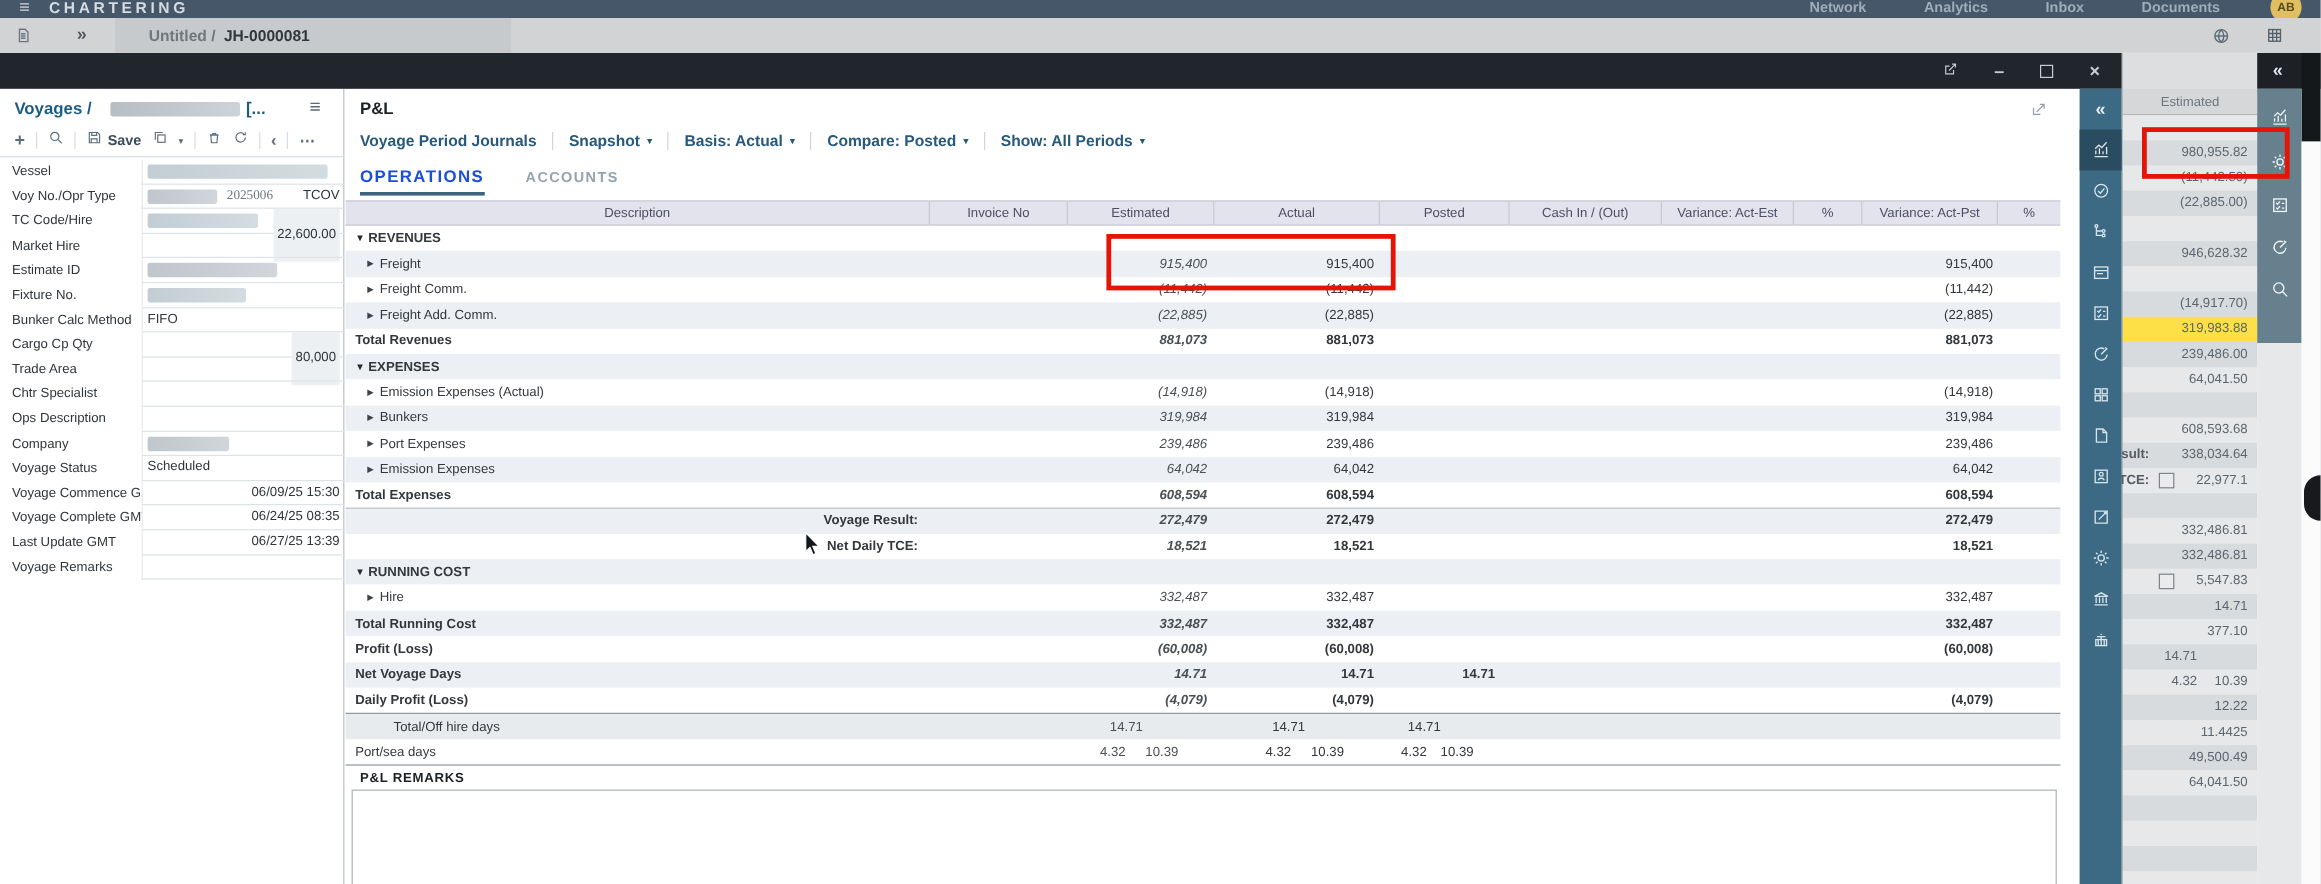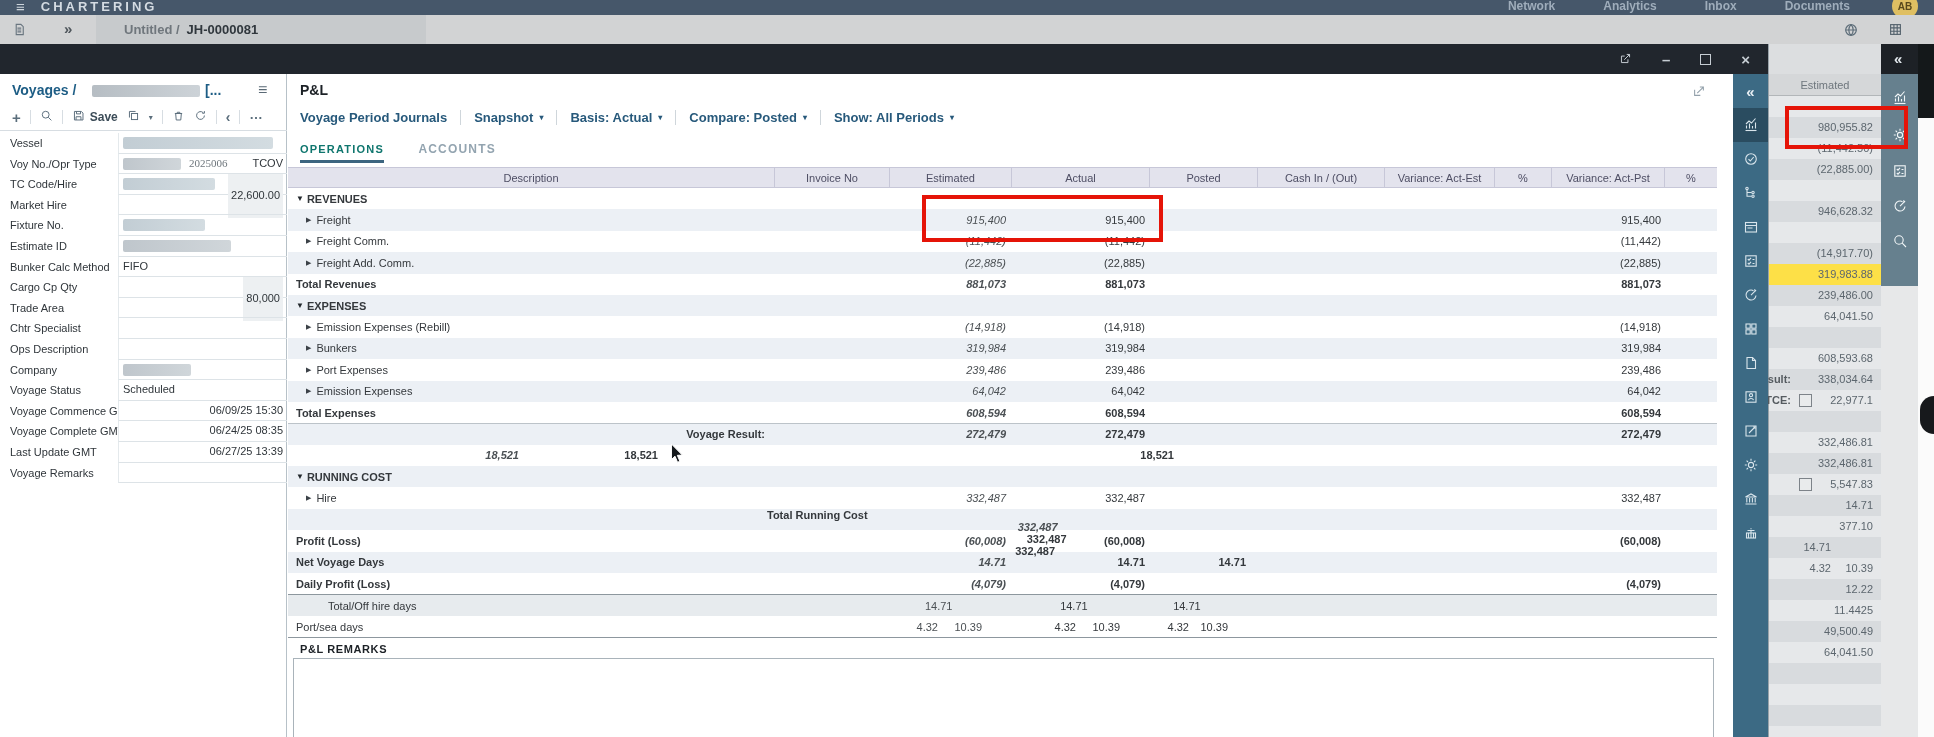--- a/index.html
+++ b/index.html
@@ -59,21 +59,21 @@
   .fval .mut{color:#6f777d}
   
   #pnl-title{left:300px;top:82px;font-size:14px;font-weight:bold;color:#1c2126;z-index:21}
   #pnl-expand{left:1692px;top:84px;color:#93a1ab;z-index:21}
   #pnl-links{left:300px;top:110px;display:flex;align-items:center;z-index:21}
   #pnl-links .lk{font-size:13px;font-weight:bold;color:#27597b;padding-right:13px;margin-right:13px;
     border-right:1px solid #cfd6db;display:flex;align-items:center;gap:6px}
   #pnl-links .lk:last-child{border-right:none}
   #pnl-links .caret{font-size:8px;color:#27597b}
   #pnl-tabs{left:300px;top:139px;z-index:21}
-  #pnl-tabs .op{font-size:11px;font-weight:bold;letter-spacing:1.2px;color:#0f766e;
+  #pnl-tabs .op{font-size:14px;font-weight:bold;letter-spacing:1.2px;color:#1d4ed8;
     padding-bottom:5px;border-bottom:3px solid #3c657f;display:inline-block}
   #pnl-tabs .ac{font-size:12px;font-weight:bold;letter-spacing:1.2px;color:#93a4b0;margin-left:30px}
   #pnl-thead{left:288px;top:167px;width:1429px;height:21px;background:#e3e3ed;display:flex;
     border-top:1px solid #c7c7d8;border-bottom:1px solid #c7c7d8;box-sizing:border-box;z-index:21}
   #pnl-thead .hc{display:flex;align-items:center;justify-content:center;font-size:11px;color:#4e4e64;
     border-right:1px solid #c7c7d8;box-sizing:border-box;height:100%}
   #pnl-thead .hc:last-child{border-right:none}
   #pnl-body{left:288px;top:188px;width:1429px;z-index:21}
   .prow{display:flex;height:21.4px;align-items:center;font-size:11px;color:#34383c;box-sizing:border-box}
   .c{height:100%;display:flex;align-items:center;box-sizing:border-box}
@@ -229,29 +229,29 @@
           <div class="fval">
             <span class="block blue" style="width: 92px;"></span>
             <span class="rv bg">22,600.00</span>
           </div>
         </div>
         <div class="frow">
           <div class="flab">Market Hire</div>
           <div class="fval"></div>
         </div>
         <div class="frow">
+          <div class="flab">Estimate ID</div>
+          <div class="fval">
+            <span class="block" style="width: 108px;"></span>
+          </div>
+        </div>
+        <div class="frow">
           <div class="flab">Fixture No.</div>
           <div class="fval">
             <span class="block blue" style="width: 82px;"></span>
-          </div>
-        </div>
-        <div class="frow">
-          <div class="flab">Estimate ID</div>
-          <div class="fval">
-            <span class="block" style="width: 108px;"></span>
           </div>
         </div>
         <div class="frow">
           <div class="flab">Bunker Calc Method</div>
           <div class="fval"><span>FIFO</span></div>
         </div>
         <div class="frow">
           <div class="flab">Cargo Cp Qty</div>
           <div class="fval">
             <span class="rv bg">80,000</span>
@@ -430,21 +430,21 @@
         <div class="c post" style="width: 108px;"></div>
         <div class="c cash" style="width: 127px;"></div>
         <div class="c vae" style="width: 110px;"></div>
         <div class="c pct" style="width: 57px;"></div>
         <div class="c vap" style="width: 113px;"></div>
         <div class="c pct2" style="width: 52px;"></div>
       </div>
       <div class="prow">
         <div class="c dc item" style="width: 487px;">
           <span class="tri2">▶</span>
-          <span>Emission Expenses (Rebill)</span>
+          <span>Emission Expenses (Actual)</span>
         </div>
         <div class="c invoice" style="width: 115px;"></div>
         <div class="c est" style="width: 122px;">(14,918)</div>
         <div class="c act" style="width: 138px;">(14,918)</div>
         <div class="c post" style="width: 108px;"></div>
         <div class="c cash" style="width: 127px;"></div>
         <div class="c vae" style="width: 110px;"></div>
         <div class="c pct" style="width: 57px;"></div>
         <div class="c vap" style="width: 113px;">(14,918)</div>
         <div class="c pct2" style="width: 52px;"></div>
@@ -512,20 +512,21 @@
         <div class="c est b" style="width: 122px;">272,479</div>
         <div class="c act b" style="width: 138px;">272,479</div>
         <div class="c post b" style="width: 108px;"></div>
         <div class="c cash" style="width: 127px;"></div>
         <div class="c vae" style="width: 110px;"></div>
         <div class="c pct" style="width: 57px;"></div>
         <div class="c vap b" style="width: 113px;">272,479</div>
         <div class="c pct2" style="width: 52px;"></div>
       </div>
       <div class="prow">
+        <div class="c dc rl" style="width: 487px;">Net Daily TCE:</div>
         <div class="c invoice" style="width: 115px;"></div>
         <div class="c est b" style="width: 122px;">18,521</div>
         <div class="c act b" style="width: 138px;">18,521</div>
         <div class="c post b" style="width: 108px;"></div>
         <div class="c cash" style="width: 127px;"></div>
         <div class="c vae" style="width: 110px;"></div>
         <div class="c pct" style="width: 57px;"></div>
         <div class="c vap b" style="width: 113px;">18,521</div>
         <div class="c pct2" style="width: 52px;"></div>
       </div>
@@ -552,21 +553,21 @@
         <div class="c invoice" style="width: 115px;"></div>
         <div class="c est" style="width: 122px;">332,487</div>
         <div class="c act" style="width: 138px;">332,487</div>
         <div class="c post" style="width: 108px;"></div>
         <div class="c cash" style="width: 127px;"></div>
         <div class="c vae" style="width: 110px;"></div>
         <div class="c pct" style="width: 57px;"></div>
         <div class="c vap" style="width: 113px;">332,487</div>
         <div class="c pct2" style="width: 52px;"></div>
       </div>
-      <div class="prow" style="background: rgb(236, 240, 245); flex-direction: column;">
+      <div class="prow" style="background: rgb(236, 240, 245);">
         <div class="c dc b" style="width: 487px;">Total Running Cost</div>
         <div class="c invoice" style="width: 115px;"></div>
         <div class="c est b" style="width: 122px;">332,487</div>
         <div class="c act b" style="width: 138px;">332,487</div>
         <div class="c post b" style="width: 108px;"></div>
         <div class="c cash" style="width: 127px;"></div>
         <div class="c vae" style="width: 110px;"></div>
         <div class="c pct" style="width: 57px;"></div>
         <div class="c vap b" style="width: 113px;">332,487</div>
         <div class="c pct2" style="width: 52px;"></div>

